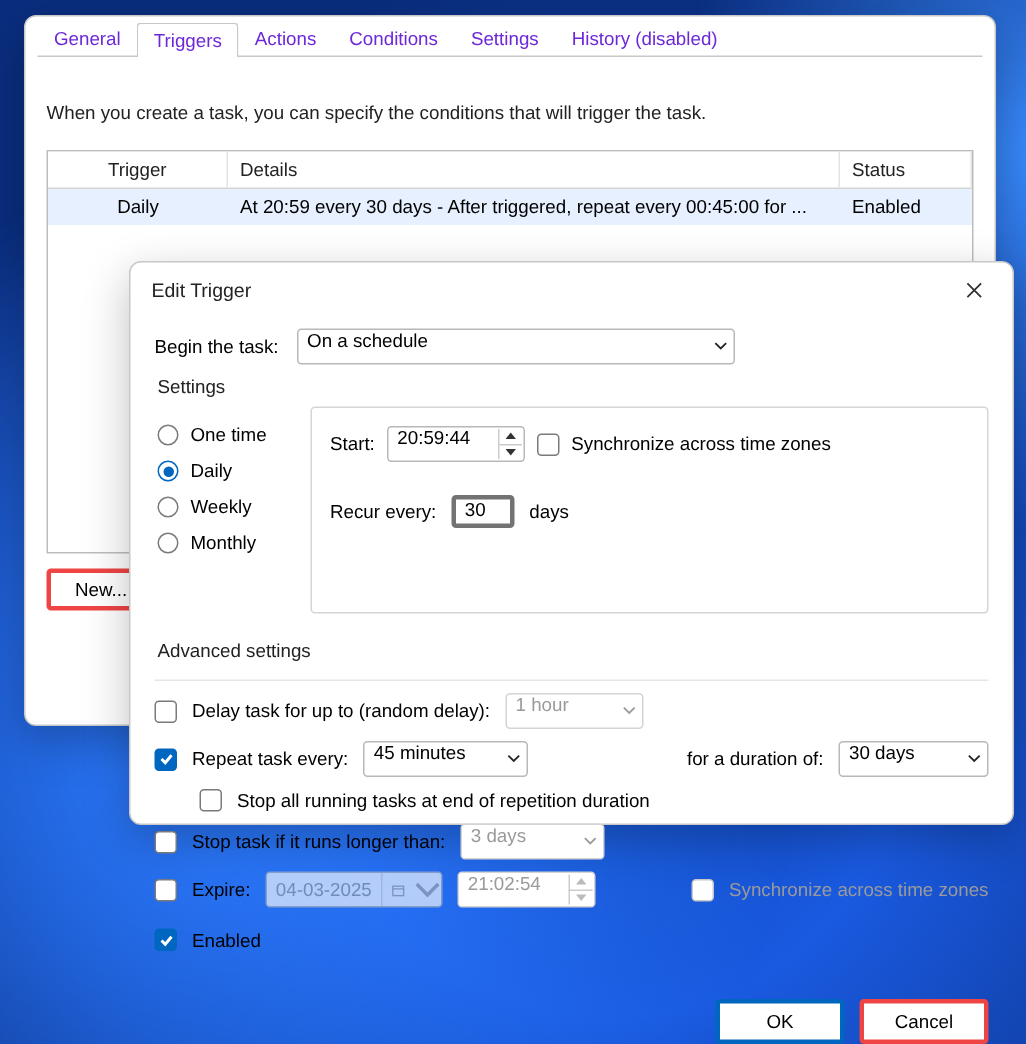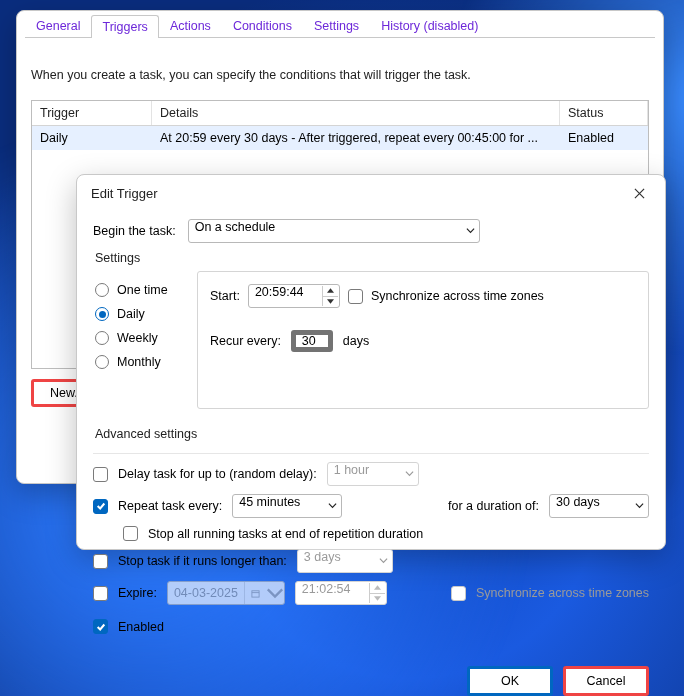--- a/index.html
+++ b/index.html
@@ -34,29 +34,29 @@
   .tab.active{border-color:#c8c8c8;background:#fff;position:relative;top:1px;}
   .tabline{height:1px;background:#c8c8c8;margin:0 8px;}
   .tabbody{padding:10px 14px;}
   .desc{margin:20px 0 18px;color:#222;}
   .gridtable{border:1px solid #bdbdbd;border-radius:0;overflow:hidden;}
   .gt-head,.gt-row{display:flex;}
   .gt-head{background:#fff;border-bottom:1px solid #d4d4d4;}
   .gt-head .c{padding:5px 8px;border-right:1px solid #e3e3e3;font-weight:400;color:#222;font-size:12.5px;}
   .gt-row{background:#e6f0ff;}
   .gt-row .c{padding:5px 8px;white-space:nowrap;overflow:hidden;text-overflow:ellipsis;}
-  .c-trig{width:120px;}
+  .c-trig{width:120px;text-align:center;}
   .c-det{flex:1;}
   .c-stat{width:88px;}
   .gt-body{height:218px;background:#fff;}
   .btnrow{padding:10px 0 0;}
   .wbtn{background:#fff;border:3px solid #ef4444;border-radius:3px;padding:4px 16px;min-width:70px;font-size:12.5px;}
 
   
-  .edit{left:76px; top:174px; width:590px; height:376px;}
+  .edit{left:86px; top:174px; width:590px; height:376px;}
   .edit .titlebar{height:36px;padding:0 6px 0 14px;}
   .edit .titlebar .title{font-size:13px;}
   .edit-body{padding:8px 16px 12px;}
   .row{display:flex;align-items:center;gap:10px;}
   .lbl{white-space:nowrap;}
   .combo, .txt, .spin {
     background:#fff;border:1px solid #b8b8b8;border-radius:3px;font-size:12.5px;
     height:24px;display:flex;align-items:flex-start;padding:0 6px;position:relative;
   }
   .combo{padding-right:22px;}
@@ -85,21 +85,21 @@
   .cbx.chk{background:#0067c0;border-color:#0067c0;}
   .cbx.chk svg{width:10px;height:10px;stroke:#fff;stroke-width:2.4;fill:none;}
   .cbx.disabled{border-color:#c8c8c8;}
   .advanced{margin-top:18px;}
   .arow{display:flex;align-items:center;gap:10px;margin:8px 0;}
   .indent{margin-left:30px;}
   .footer{display:flex;justify-content:flex-end;gap:10px;padding:12px 16px 14px;}
   .footer .wbtn{min-width:86px;padding:5px 0;}
   .disabled-text{color:#9a9a9a;}
   .sep{height:1px;background:#e6e6e6;margin:8px 0;}
-  .smallnum{border:5px solid #737373;border-radius:3px;height:22px;width:42px;padding:0 6px;display:flex;align-items:center;background:#fff;}
+  .smallnum{border:3px solid #737373;border-radius:3px;height:22px;width:42px;padding:0 6px;display:flex;background:#fff;}
 </style>
 </head>
 <body>
 
 <div class="bg-deco bg1"></div>
 <div class="bg-deco bg2"></div>
 
 <div class="win props">
   <div class="tabs">
     <div class="tab">General</div>

